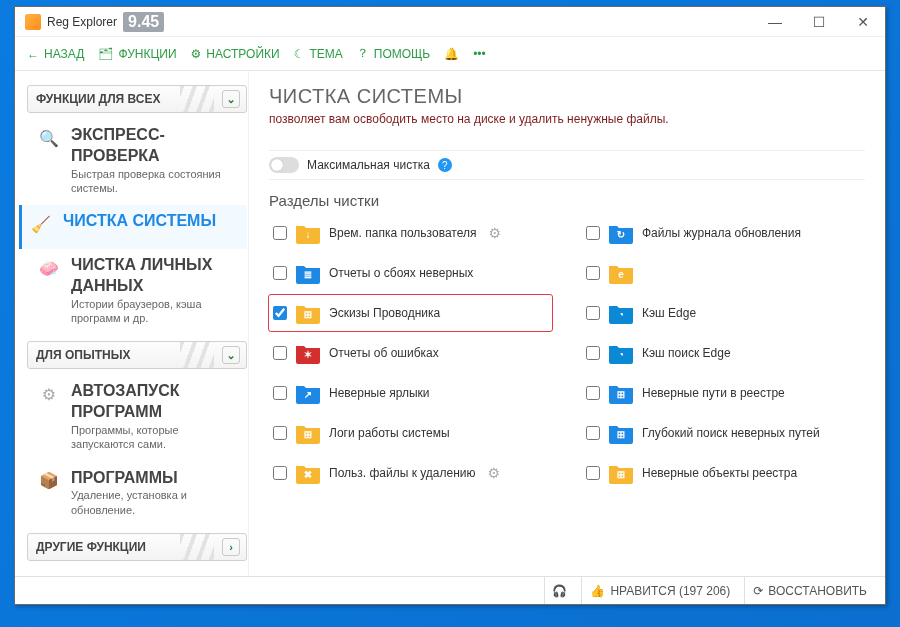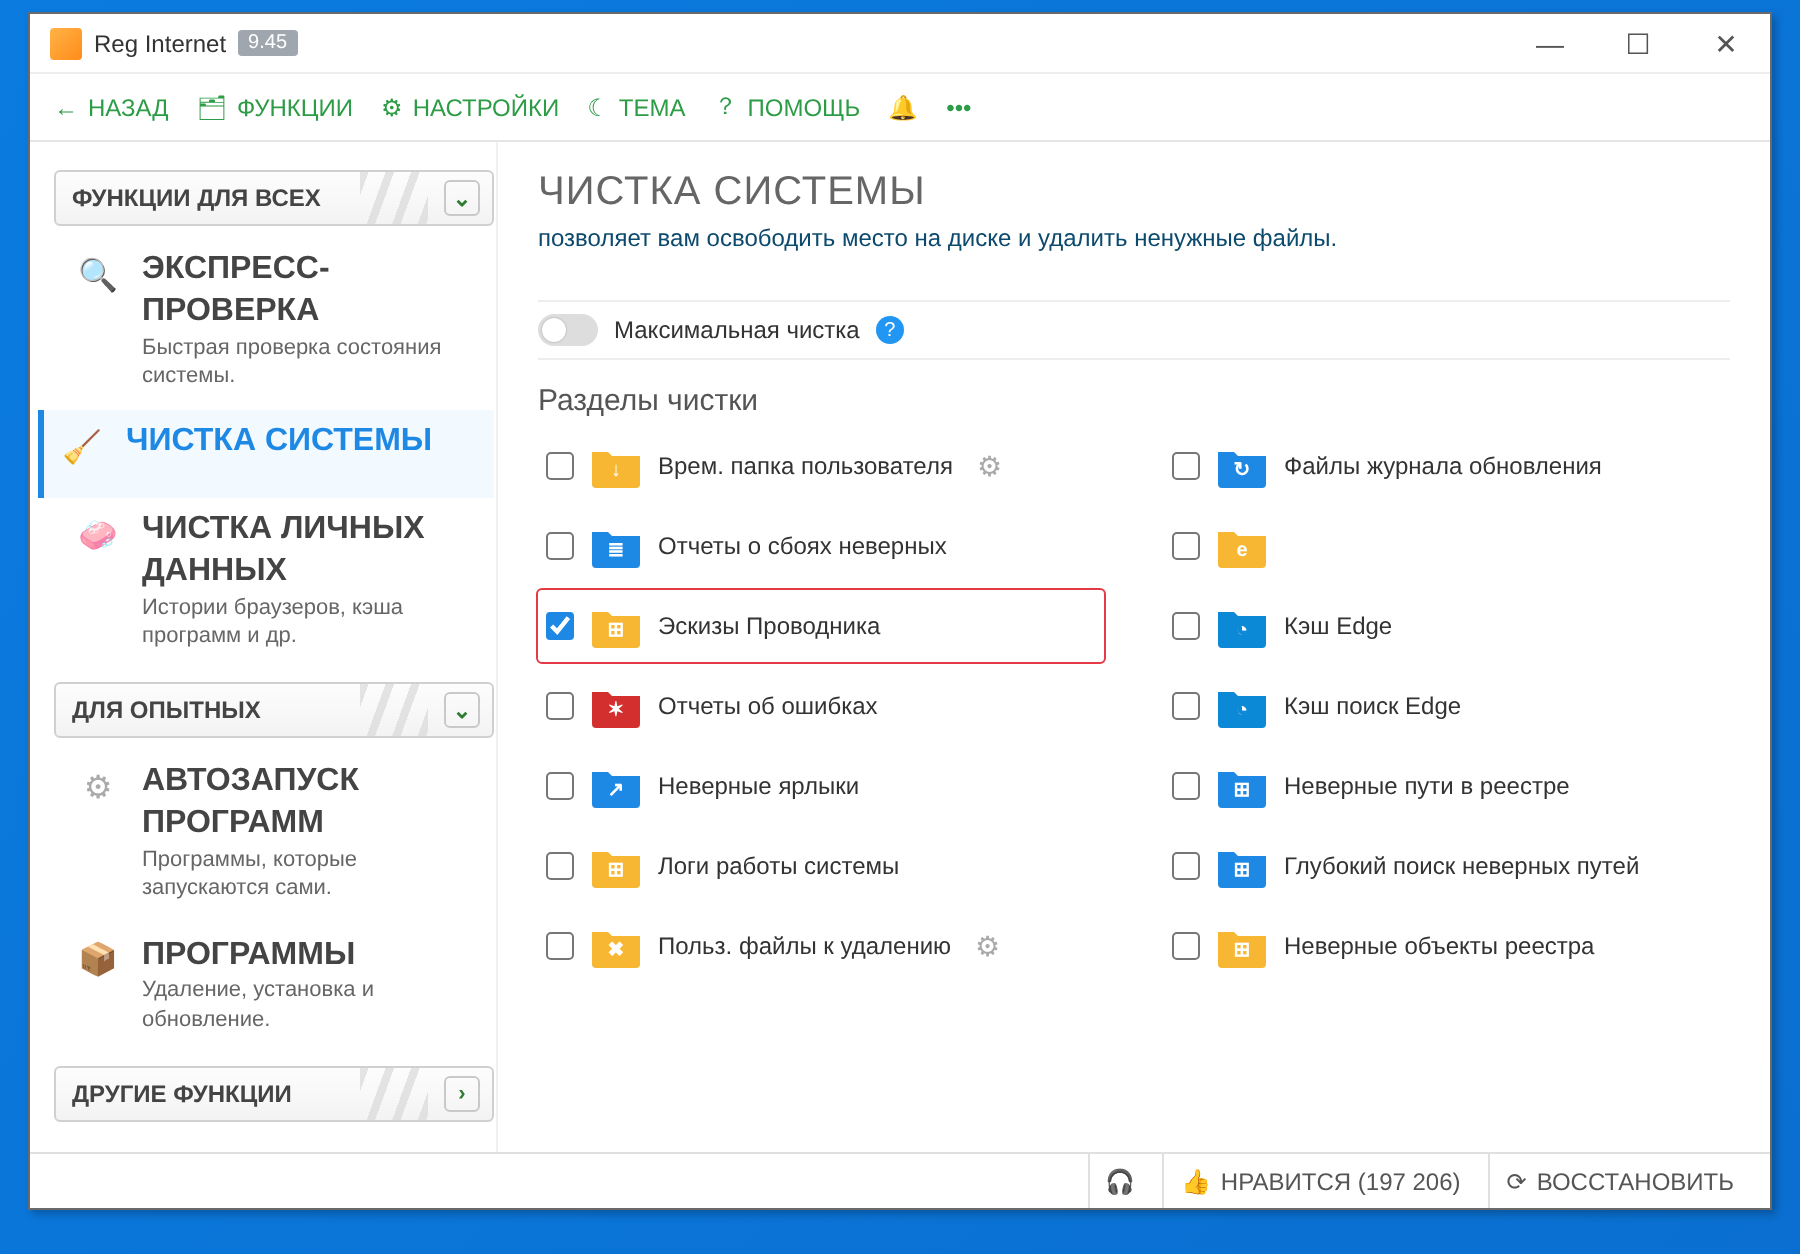--- a/index.html
+++ b/index.html
@@ -1,41 +1,41 @@
 <!DOCTYPE html>
 <html><head>
 <meta charset="utf-8">
 <style>
   * { box-sizing: border-box; margin: 0; padding: 0; font-family: "Segoe UI", Tahoma, sans-serif; }
   body { background: linear-gradient(135deg, #0b7be0 0%, #0a6fd0 100%); width: 900px; height: 627px; padding: 6px 14px 22px 14px; position: relative;}
   .window { background: #fff; width:100%; height:100%; border:1px solid #6a6a6a; display:flex; flex-direction:column; box-shadow: 2px 2px 4px rgba(0,0,0,.25);}
   
   .titlebar { height:30px; display:flex; align-items:center; font-size:12px; color:#333; border-bottom:1px solid #eee;}
   .titlebar .app-icon { width:16px; height:16px; margin:0 6px 0 10px; background:linear-gradient(135deg,#ffb347,#ff8c1a); border-radius:2px;}
-  .titlebar .ver-badge { background:#9fa6ad; color:#fff; font-size:10px; padding:1px 5px; border-radius:2px; margin-left:6px; display:inline-block;}
+  .titlebar .ver-badge { background:#9fa6ad; color:#fff; font-size:16px; padding:1px 5px; border-radius:2px; margin-left:6px; display:inline-block;font-weight:bold;}
   .titlebar .spacer { flex:1; }
   .win-ctrl { width:44px; height:30px; display:flex; align-items:center; justify-content:center; font-size:14px; color:#555;}
   
   .toolbar { height:34px; border-bottom:1px solid #e5e5e5; display:flex; align-items:center; gap:14px; padding:0 12px; font-size:12px; color:#2d9c46;}
   .tb-item { display:flex; align-items:center; gap:5px; cursor:pointer;}
   
   .body { flex:1; display:flex; overflow:hidden;}
   .sidebar { width:234px; padding:8px 1px 8px 12px; border-right:1px solid #f0f0f0; overflow:hidden;}
   .cat-header { height:28px; border:1px solid #d0d0d0; border-radius:3px; display:flex; align-items:center; font-size:12px; font-weight:600; color:#444; padding:0 8px; margin:6px 0 6px 0; position:relative; background:linear-gradient(#fdfdfd,#f3f3f3);}
   .cat-header .stripes { position:absolute; right:32px; top:0; bottom:0; width:34px; background:repeating-linear-gradient(110deg,#d9d9d9 0 4px, transparent 4px 12px); opacity:.7;}
   .chev { position:absolute; right:6px; width:18px; height:18px; border:1px solid #c9c9c9; border-radius:3px; display:flex; align-items:center; justify-content:center; font-size:11px; color:#2e7d32;}
   .side-item { display:flex; gap:8px; padding:6px 4px 10px 8px; font-size:11px; color:#666; line-height:1.3;}
   .side-item .ico { width:28px; height:28px; flex-shrink:0; display:flex; align-items:center; justify-content:center; font-size:16px; color:#aaa;}
   .side-item.active { border-left:3px solid #1e88e5; background:#f2f9ff; margin-left:-8px; padding-left:5px;}
   .side-title { font-weight:600; font-size:16px; color:#444;}
   .side-item.active .side-title { color:#1e88e5;}
   
   .main { flex:1; padding:14px 20px 12px 20px; overflow:hidden;}
   .page-title { font-size:20px; color:#666; letter-spacing:.5px;}
-  .page-sub { font-size:12px; color:#0c4a6e; margin:4px 0 10px;}
+  .page-sub { font-size:12px; color:#7f1d1d; margin:4px 0 10px;}
   .toggle-row { display:flex; align-items:center; gap:8px; border-top:1px solid #eee; border-bottom:1px solid #eee; padding:6px 0; font-size:12px; color:#333;margin-top:24px;}
   .toggle { width:30px; height:16px; border-radius:8px; background:#ddd; position:relative;}
   .toggle::after{content:""; width:12px; height:12px; border-radius:50%; background:#fff; position:absolute; top:2px; left:2px; box-shadow:0 0 1px #999;}
   .help-dot{ width:14px;height:14px;border-radius:50%;background:#2196f3;color:#fff;font-size:10px;display:flex;align-items:center;justify-content:center;}
   .section-title{ font-size:15px; color:#555; margin:12px 0 6px;}
   .grid{ display:grid; grid-template-columns: 1fr 1fr; column-gap:30px; row-gap:4px;}
   .clean-item{ display:flex; align-items:center; gap:8px; height:36px; font-size:12px; color:#333; position:relative; padding:2px 4px;}
   .clean-item input[type=checkbox]{ width:14px; height:14px; accent-color:#1e88e5;}
   .clean-item .ficon{ width:26px;height:26px; display:flex; align-items:center; justify-content:center; font-size:18px;}
   .clean-item .gear{ color:#aaa; font-size:14px; margin-left:4px;}
@@ -47,21 +47,21 @@
   
   .folder{width:26px;height:22px;}
 </style>
 </head>
 <body>
 
 <div class="window">
 
   <div class="titlebar">
     <div class="app-icon"></div>
-    <span>Reg Internet</span>
+    <span>Reg Explorer</span>
     <span class="ver-badge">9.45</span>
     <div class="spacer"></div>
     <div class="win-ctrl">—</div>
     <div class="win-ctrl">☐</div>
     <div class="win-ctrl">✕</div>
   </div>
 
   <div class="toolbar">
     <div class="tb-item">
       <span>←</span>

